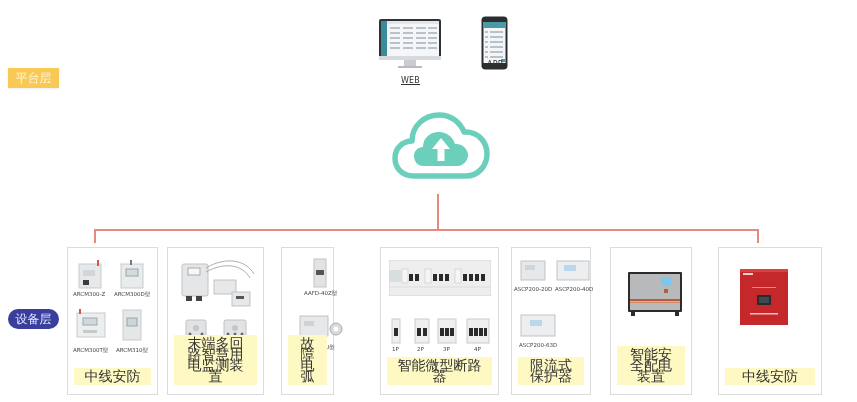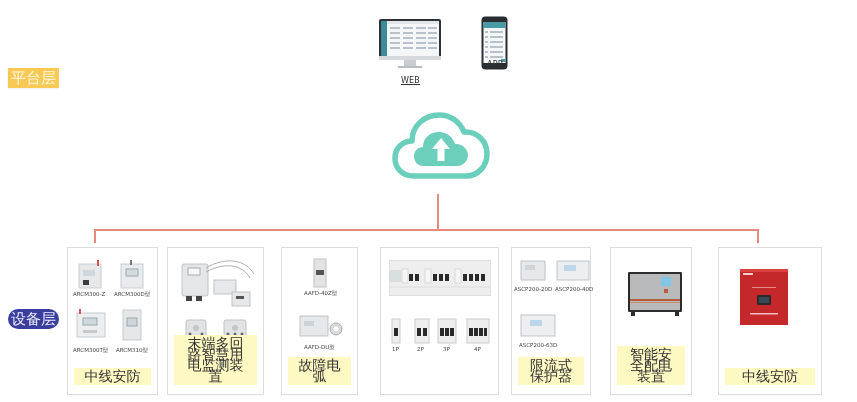--- a/index.html
+++ b/index.html
@@ -1,21 +1,21 @@
 <!DOCTYPE html>
 <html><head>
 <meta charset="utf-8">
 <style>
   * { box-sizing: border-box; margin: 0; padding: 0; }
   html, body { width: 857px; height: 402px; background: #ffffff; overflow: hidden; }
   body { position: relative; font-family: "DejaVu Sans", "Liberation Sans", sans-serif; color: #333; }
 
   .layer-badge {
     position: absolute; left: 8px; width: 51px; height: 20px;
-    font-size: 15px; text-align: center; line-height: 20px;
+    font-size: 12px; text-align: center; line-height: 20px;
   }
   .badge-platform { top: 68px; background: #F9C955; color: #fff6dd; box-shadow: 0 1px 2px rgba(0,0,0,0.08); }
   .badge-device { top: 309px; background: #3A3E9C; color: #e9eaff; border-radius: 10px; }
   .client-label { position: absolute; font-size: 8px; color: #333; letter-spacing: 0.2px; }
 
   .monitor { position: absolute; left: 378px; top: 18px; width: 64px; height: 54px; }
   .phone { position: absolute; left: 481px; top: 16px; width: 27px; height: 54px; }
 
   .cloud { position: absolute; left: 392px; top: 108px; width: 98px; height: 74px; }
 
@@ -177,21 +177,21 @@
         <circle cx="13" cy="10" r="3" fill="#c4c7ca"></circle>
         <circle cx="6" cy="16" r="1.5" fill="#666"></circle>
         <circle cx="13" cy="16" r="1.5" fill="#666"></circle>
         <circle cx="20" cy="16" r="1.5" fill="#666"></circle>
       </svg>
   </div>
   <div class="plabel" style="left:64px; top:97px;">3P</div>
   <div class="card-title">末端多回路智慧用电监测装置</div>
 </div>
 
-<div class="card" style="left:281px; width:77px;">
+<div class="card" style="left:281px; width:53px;">
   <div class="product" style="left:30px; top:10px;">
     <svg width="16" height="30" viewBox="0 0 16 30">
         <rect x="2" y="1" width="12" height="28" fill="#e1e3e5" stroke="#bfc3c7"></rect>
         <rect x="4" y="12" width="8" height="5" fill="#555"></rect>
       </svg>
   </div>
   <div class="plabel" style="left:22px; top:42px;">AAFD-40Z型</div>
   <div class="product" style="left:16px; top:65px;">
     <svg width="46" height="26" viewBox="0 0 46 26">
         <rect x="2" y="3" width="28" height="20" fill="#e6e8ea" stroke="#bfc3c7"></rect>
@@ -255,20 +255,21 @@
   <div class="product" style="left:85px; top:70px;">
     <svg width="24" height="26" viewBox="0 0 24 26">
         <rect x="1" y="1" width="22" height="24" fill="#eeeeee" stroke="#ccc"></rect>
         <rect x="3" y="10" width="4" height="8" fill="#2a2a2a"></rect>
         <rect x="8" y="10" width="4" height="8" fill="#2a2a2a"></rect>
         <rect x="13" y="10" width="4" height="8" fill="#2a2a2a"></rect>
         <rect x="18" y="10" width="3" height="8" fill="#2a2a2a"></rect>
       </svg>
   </div>
   <div class="plabel" style="left:93px; top:98px;">4P</div>
+  <div class="card-title">智能微型断路器</div>
 </div>
 
 <div class="card" style="left:511px; width:80px;">
   <div class="product" style="left:8px; top:10px;">
     <svg width="26" height="24" viewBox="0 0 26 24">
         <rect x="1" y="3" width="24" height="19" fill="#e6e8ea" stroke="#bfc3c7"></rect>
         <rect x="5" y="7" width="10" height="5" fill="#cfd6db"></rect>
       </svg>
   </div>
   <div class="plabel" style="left:2px; top:38px;">ASCP200-20D</div>

